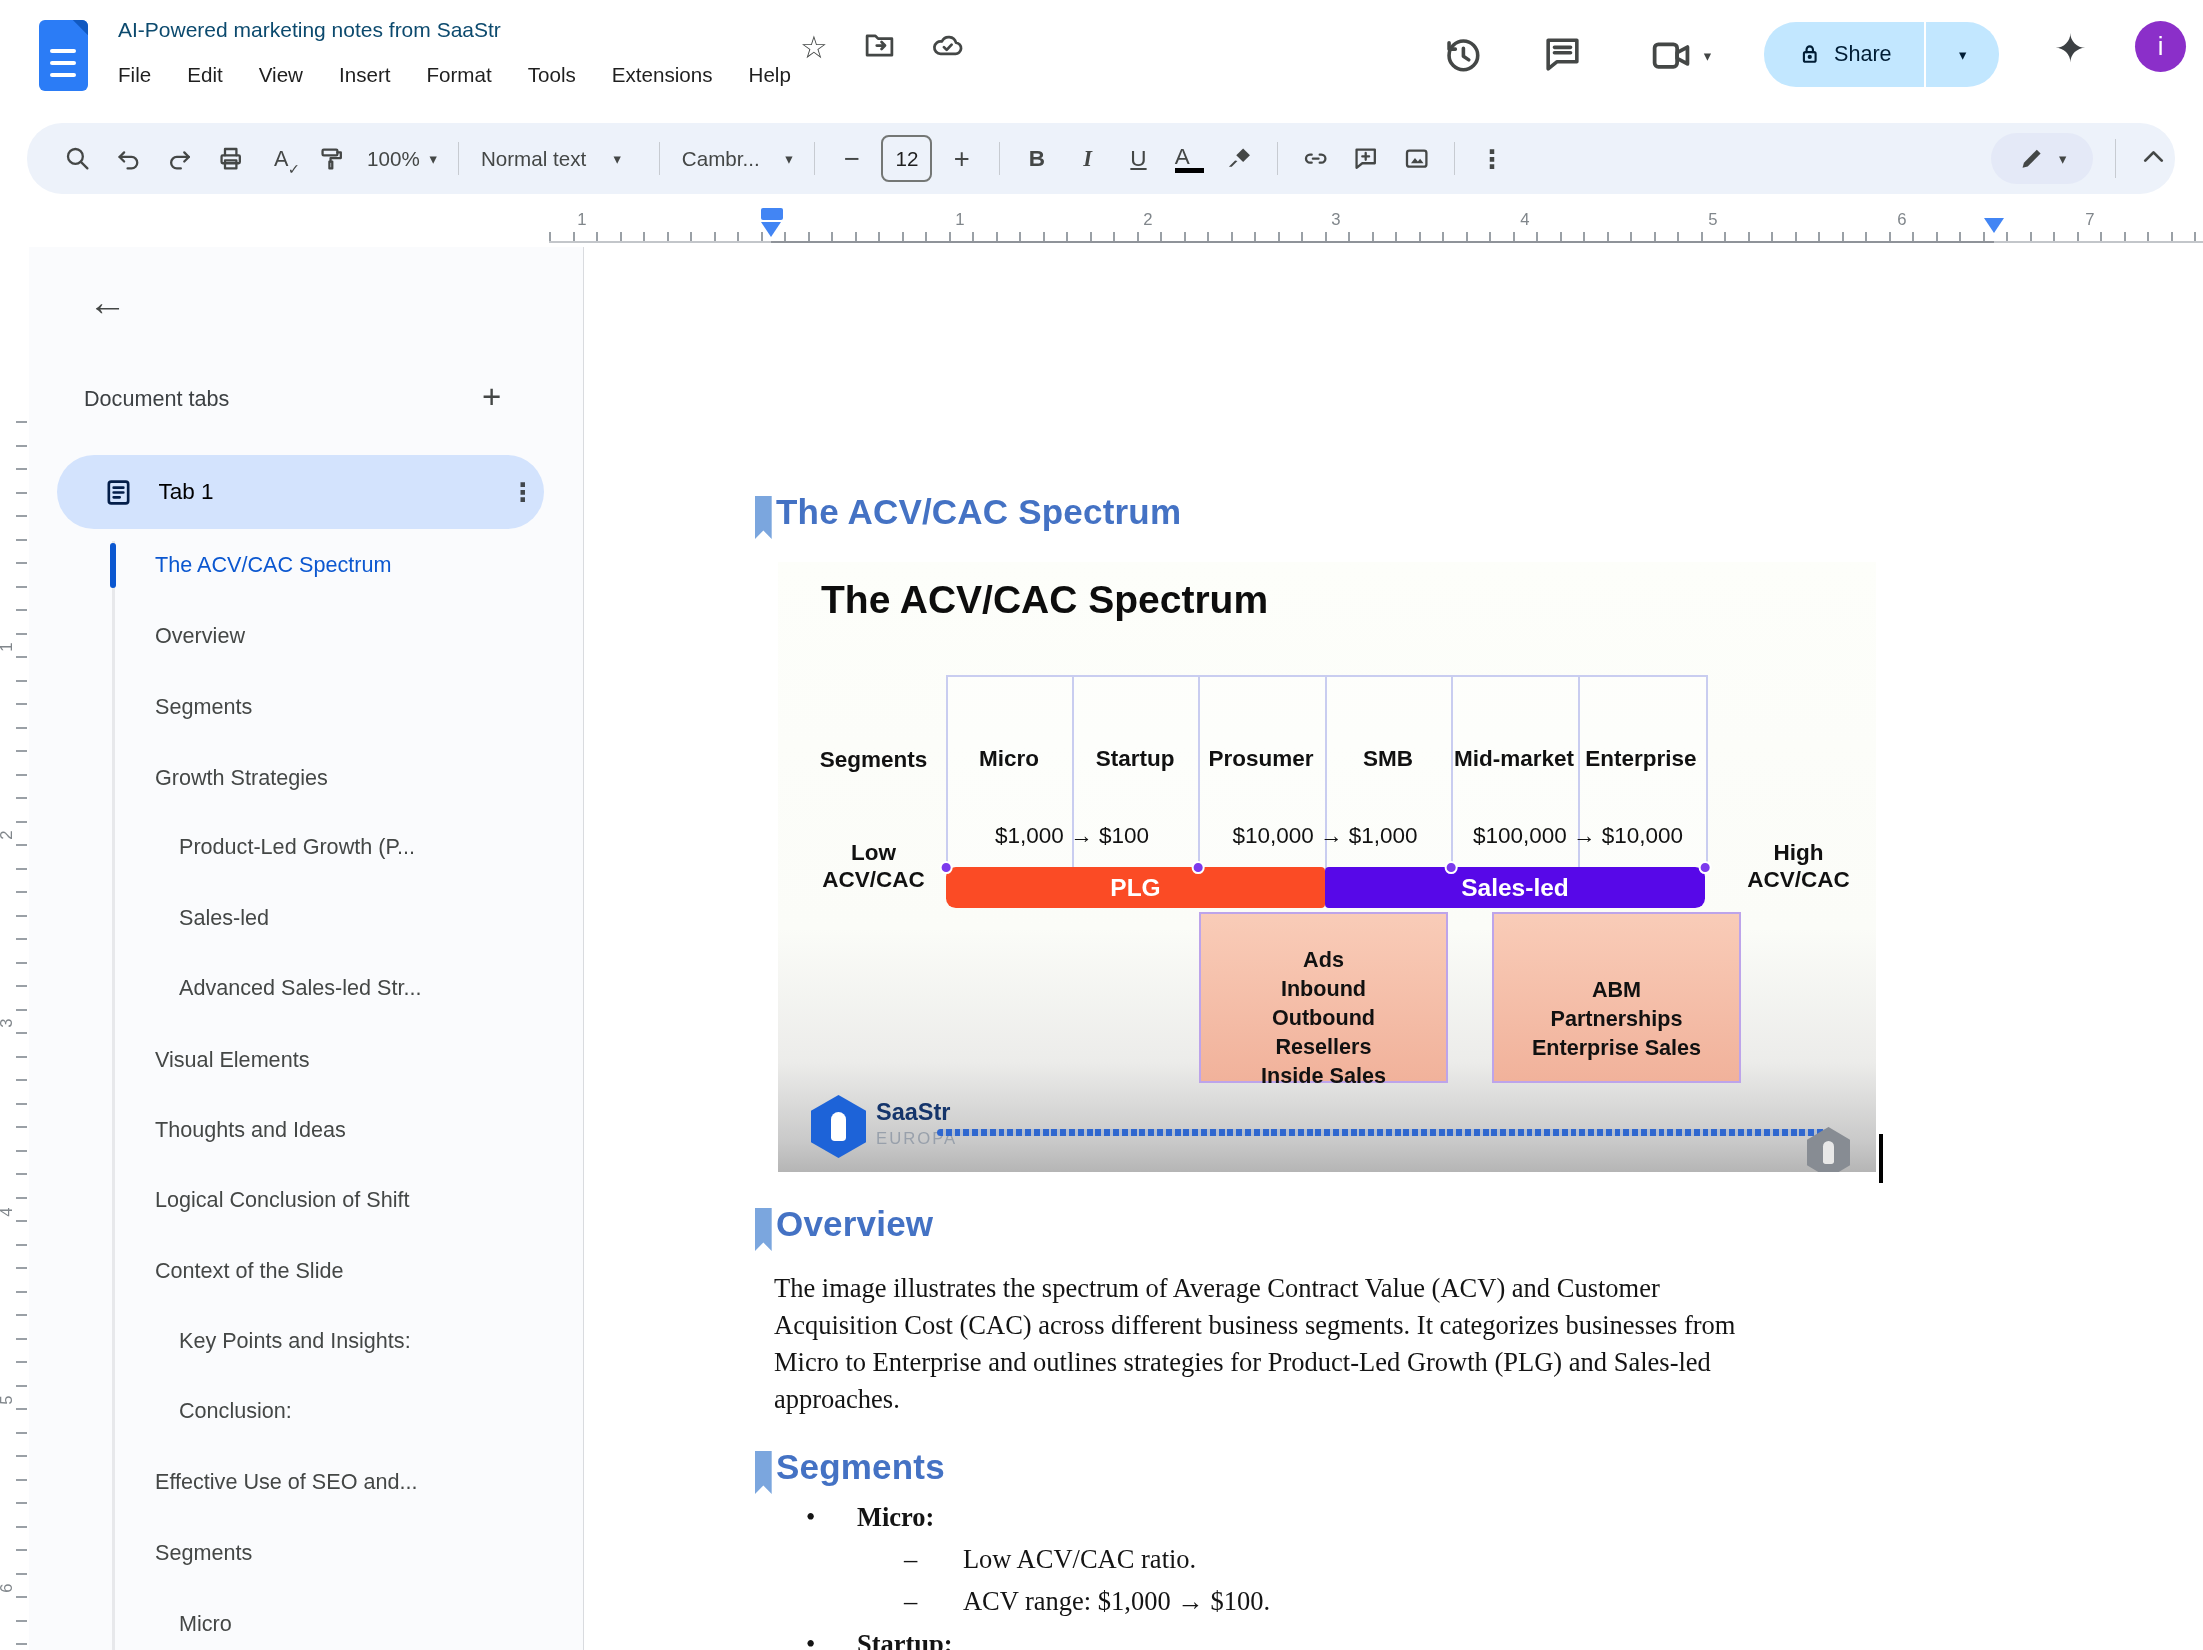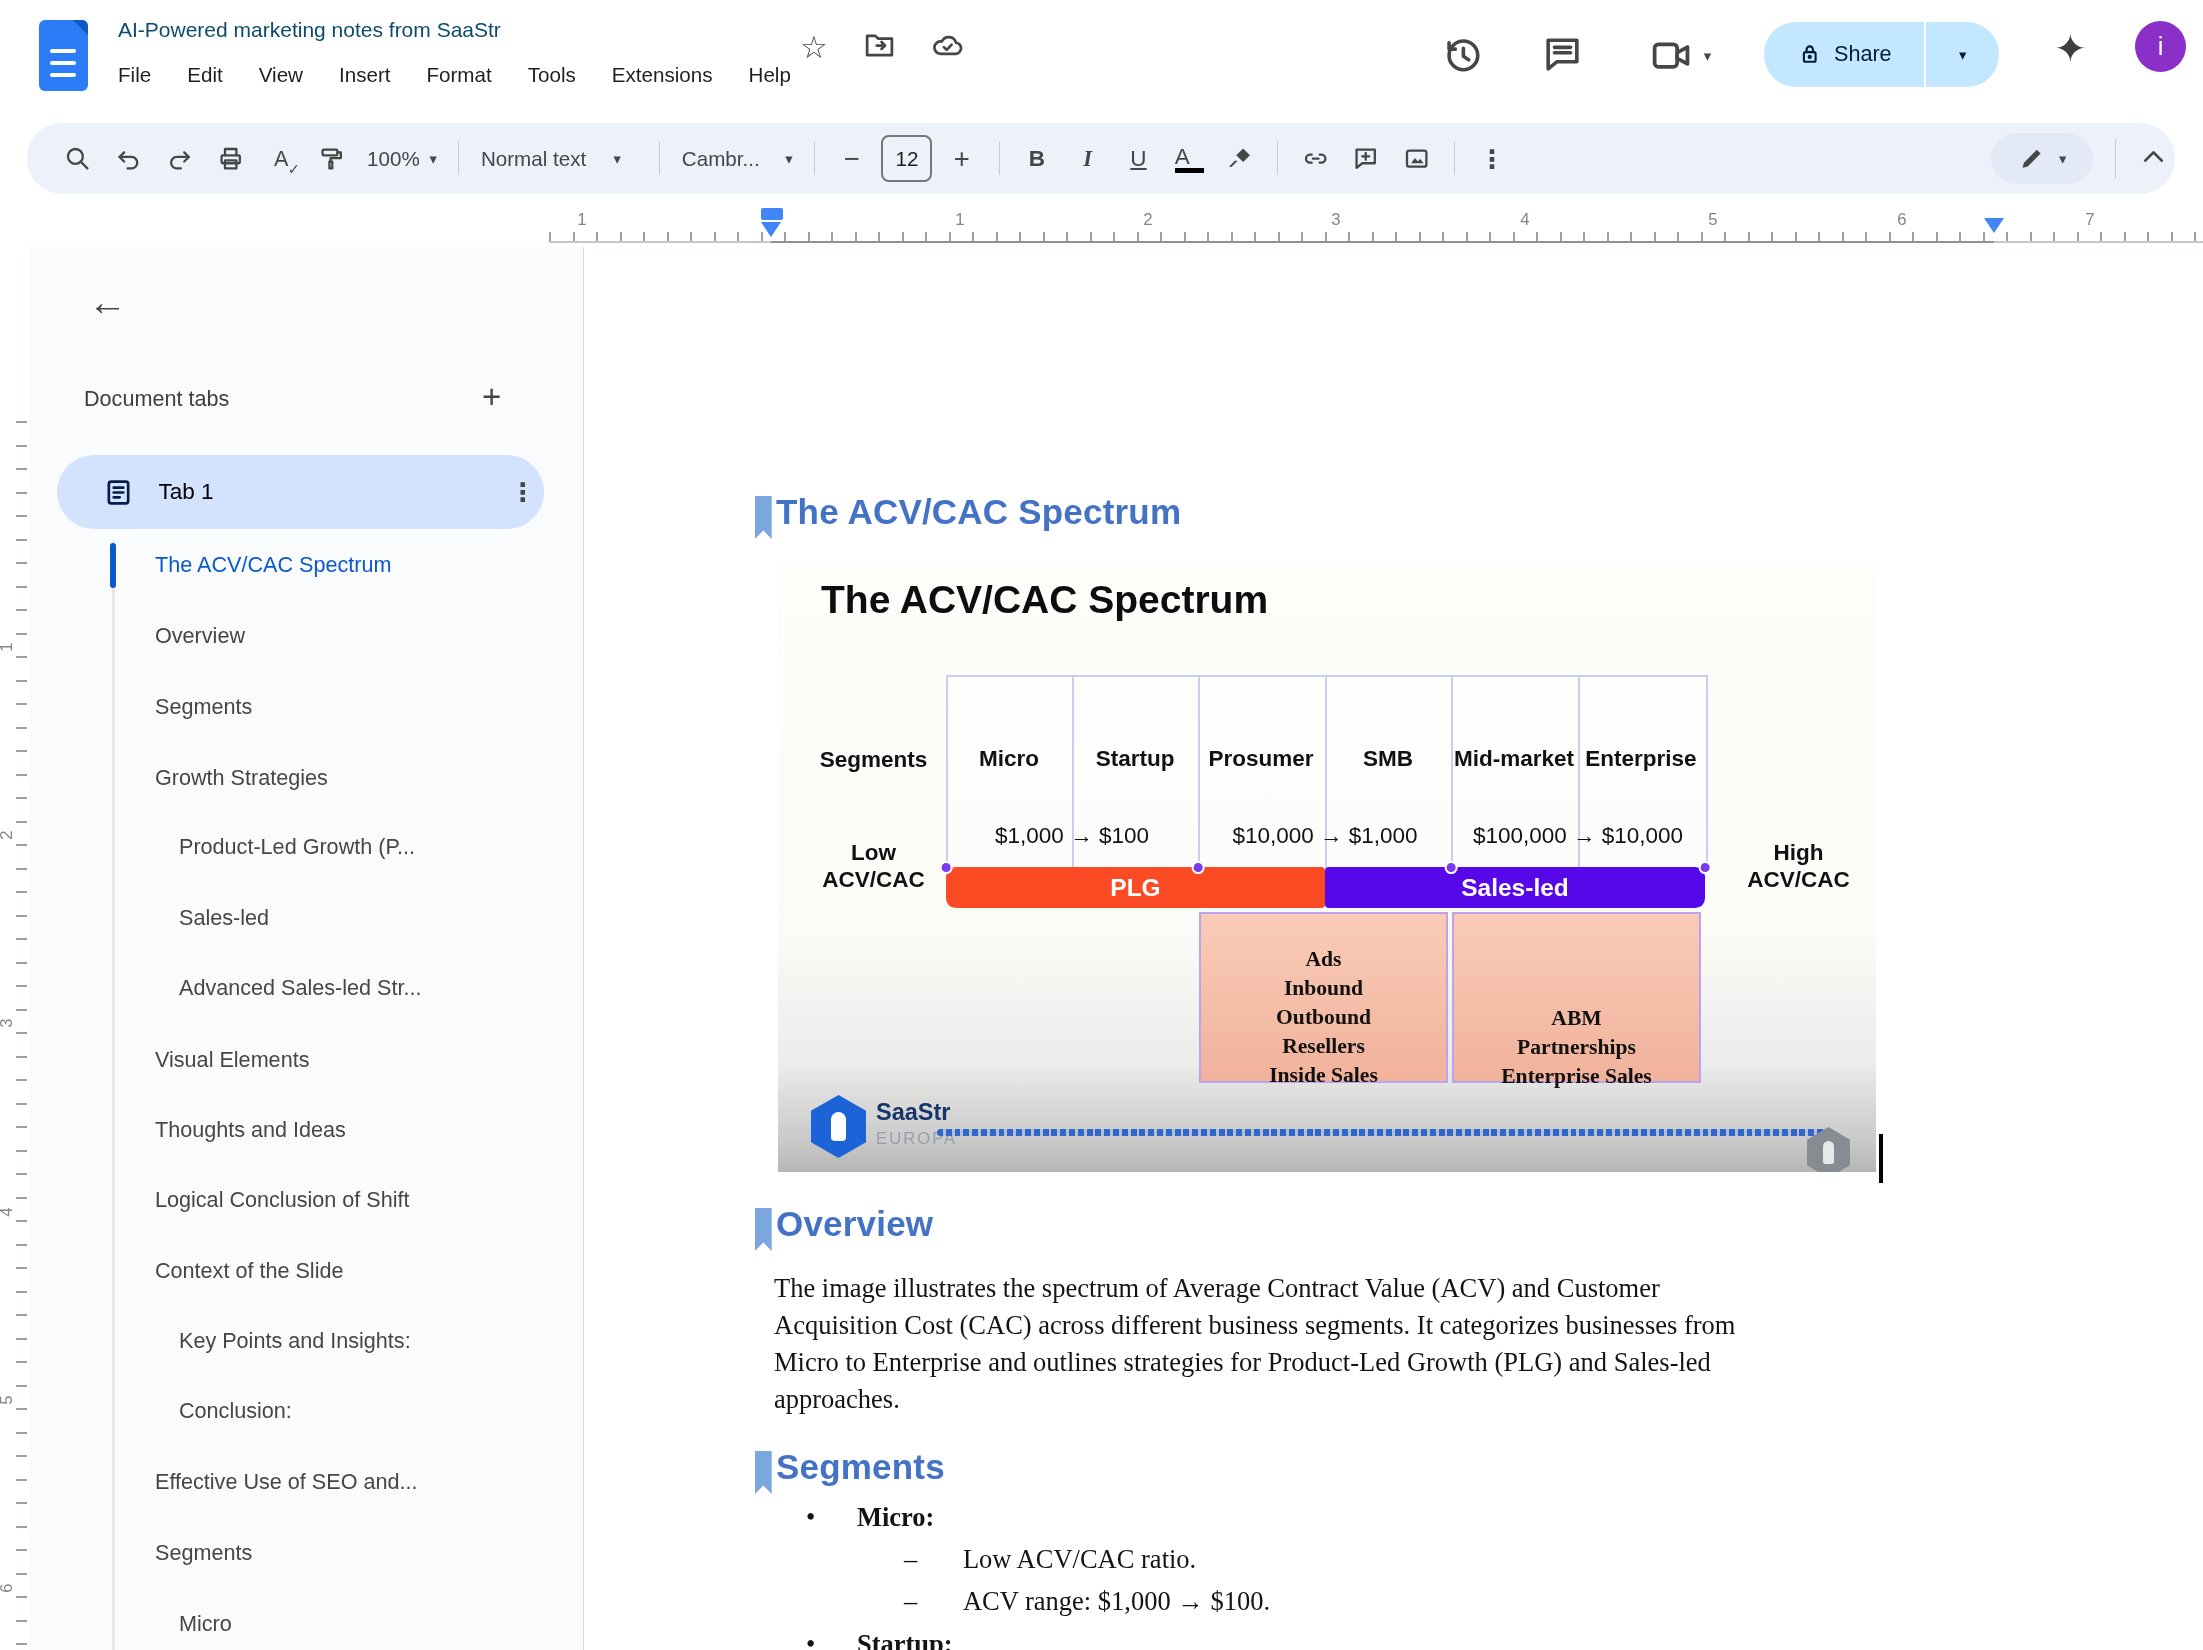--- a/index.html
+++ b/index.html
@@ -81,21 +81,21 @@
   .fig-col.last{border-right:2px solid #c9cdf0;}
   .fig-colhead{position:absolute;top:184px;width:126px;text-align:center;font-size:22.5px;font-weight:700;color:#111;}
   .fig-range{position:absolute;top:261px;transform:translateX(-50%);font-size:22.5px;color:#111;white-space:nowrap;}
   .fig-side{position:absolute;font-size:22.5px;font-weight:700;color:#111;text-align:center;line-height:27.4px;}
   .bar{position:absolute;top:305px;height:41px;display:flex;align-items:center;justify-content:center;color:#fff;font-size:24.5px;font-weight:700;}
   .bar.plg{left:168px;width:379px;background:#fb4b25;border-radius:9.8px 3.9px 3.9px 9.8px;}
   .bar.sales{left:547px;width:380px;background:#5708e8;border-radius:3.9px 9.8px 9.8px 3.9px;}
   .dot{position:absolute;top:299px;width:12.7px;height:12.7px;border-radius:50%;background:#7c3aed;border:2px solid #fff;box-sizing:border-box;transform:translateX(-50%);}
   .sbox{position:absolute;top:350px;height:171px;width:249px;border:2px solid #bda4ea;box-sizing:border-box;
         background:linear-gradient(180deg,#f9ccb8 0%,#f1b29b 100%);
-        display:flex;flex-direction:column;align-items:center;font-size:21.6px;font-weight:700;color:#111;line-height:29px;font-family:Liberation Serif, serif;}
+        display:flex;flex-direction:column;align-items:center;font-size:21.6px;font-weight:700;color:#111;line-height:29px;}
   .logo-hex{position:absolute;left:33px;top:533px;width:55px;height:63px;background:#1d63d8;
         clip-path:polygon(50% 0,100% 25%,100% 75%,50% 100%,0 75%,0 25%);display:flex;align-items:center;justify-content:center;}
   .logo-hex .rocket{width:15.7px;height:29px;background:#fff;border-radius:7.8px 7.8px 3.9px 3.9px;}
   .logo-name{position:absolute;left:98px;top:537px;font-size:23.5px;font-weight:700;color:#15356b;}
   .logo-sub{position:absolute;left:98px;top:567px;font-size:16.7px;color:#98a0ab;letter-spacing:2px;}
   .dotline{position:absolute;left:159px;top:567px;width:892px;height:6.9px;border-radius:3.9px;
         background:repeating-linear-gradient(90deg,#2f67cf 0 5.9px,rgba(47,103,207,.15) 5.9px 8.8px);}
   .hex2{position:absolute;left:1029px;top:565px;width:43px;height:51px;background:#878c93;
         clip-path:polygon(50% 0,100% 25%,100% 75%,50% 100%,0 75%,0 25%);display:flex;align-items:center;justify-content:center;}
   .hex2 .rocket{width:11.8px;height:23.5px;background:#e8e8e8;border-radius:5.9px 5.9px 2.9px 2.9px;}
@@ -418,21 +418,21 @@
     <span class="dot" style="left:673px"></span>
     <span class="dot" style="left:927px"></span>
 
     <div class="sbox" style="left:421px;padding-top:31px">
       <span>Ads</span>
         <span>Inbound</span>
         <span>Outbound</span>
         <span>Resellers</span>
         <span>Inside Sales</span>
     </div>
-    <div class="sbox" style="left:674px;padding-top:90px">
+    <div class="sbox" style="left:714px;padding-top:61px">
       <span>ABM</span>
         <span>Partnerships</span>
         <span>Enterprise Sales</span>
     </div>
 
     <div class="logo-hex">
         <span class="rocket"></span>
       </div>
     <span class="logo-name">SaaStr</span>
     <span class="logo-sub">EUROPA</span>

